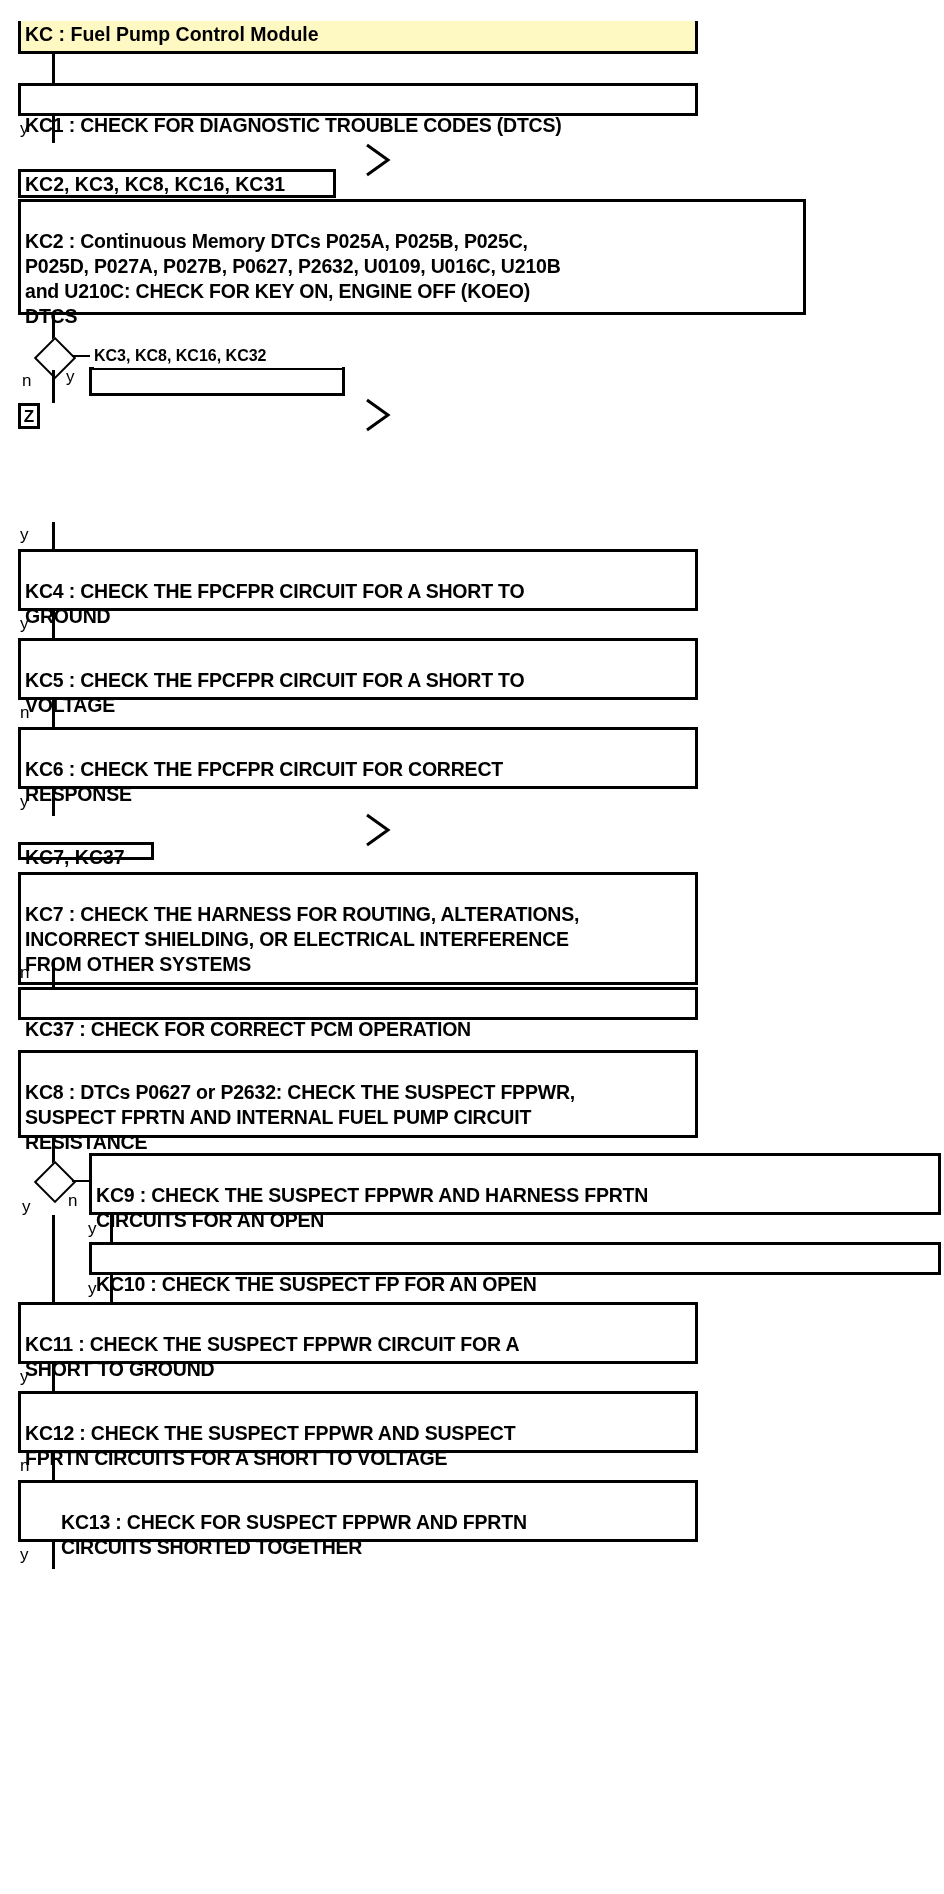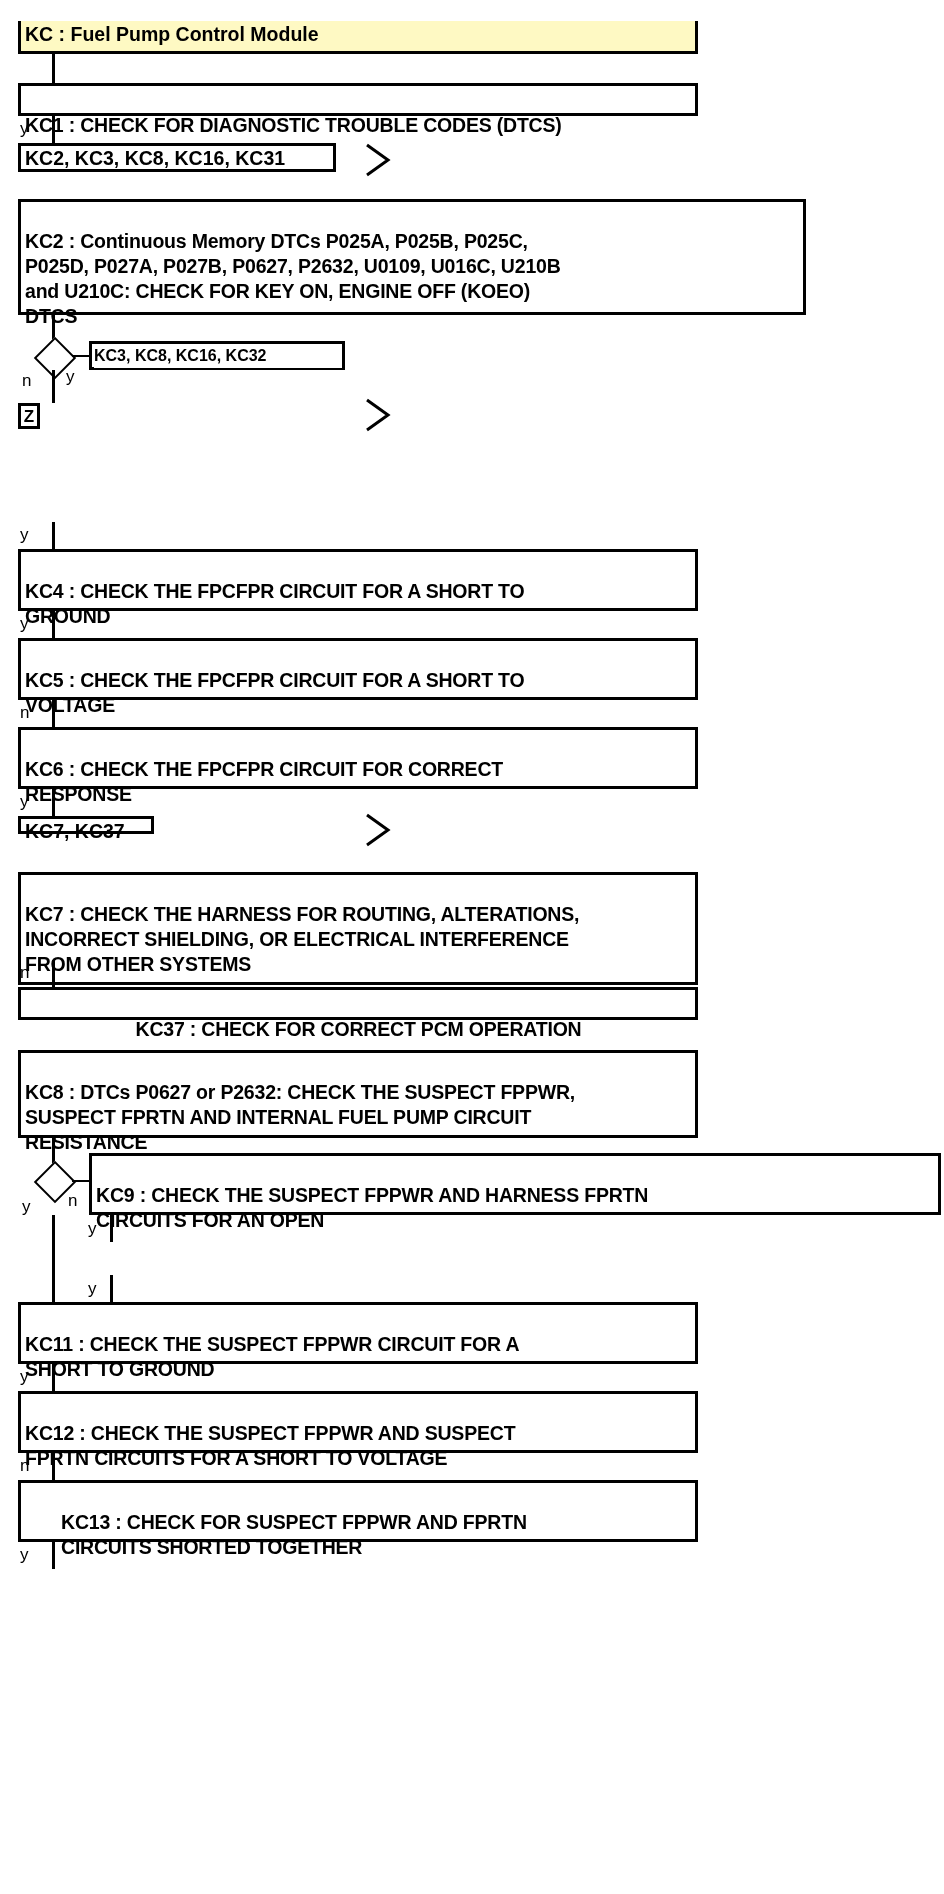--- a/index.html
+++ b/index.html
@@ -51,20 +51,21 @@
   }
 
   
   .ref {
     border: 3px solid #000;
     padding: 0px 3px 1px 4px;
     font-weight: bold;
     font-size: 19.5px;
     line-height: 25px;
     white-space: nowrap;
+    margin-top: 26px;
   }
 
   
   .zbox {
     border: 3px solid #000;
     padding: 0 2px 0 2px;
     font-weight: bold;
     font-size: 17px;
     line-height: 22px;
     text-align: center;
@@ -203,21 +204,21 @@
   </div>
 
   <div class="node step" style="left:18px; top:872px; width:680px; height:113px;">
     <span>KC7 : CHECK THE HARNESS FOR ROUTING, ALTERATIONS,
 INCORRECT SHIELDING, OR ELECTRICAL INTERFERENCE
 FROM OTHER SYSTEMS</span>
   </div>
   <div class="vline" style="left:52px; top:960px; height:27px;"></div>
   <div class="blabel" style="left:20px; top:964px;">n</div>
 
-  <div class="node step" style="left:18px; top:987px; width:680px; height:33px;text-align:center;">
+  <div class="node step" style="left:18px; top:987px; width:680px; height:33px;">
     <span>KC37 : CHECK FOR CORRECT PCM OPERATION</span>
   </div>
 
   <div class="node step" style="left:18px; top:1050px; width:680px; height:88px;">
     <span>KC8 : DTCs P0627 or P2632: CHECK THE SUSPECT FPPWR,
 SUSPECT FPRTN AND INTERNAL FUEL PUMP CIRCUIT
 RESISTANCE</span>
   </div>
 
   <div class="vline" style="left:52px; top:1138px; height:29px;"></div>
@@ -229,20 +230,23 @@
 
   <div class="vline" style="left:52px; top:1215px; height:100px;"></div>
 
   <div class="node step" style="left:89px; top:1153px; width:852px; height:62px;">
     <span>KC9 : CHECK THE SUSPECT FPPWR AND HARNESS FPRTN
 CIRCUITS FOR AN OPEN</span>
   </div>
   <div class="vline" style="left:110px; top:1215px; height:27px;"></div>
   <div class="blabel" style="left:88px; top:1220px;">y</div>
 
+  <div class="node step" style="left:89px; top:1242px; width:852px; height:33px;">
+    <span>KC10 : CHECK THE SUSPECT FP FOR AN OPEN</span>
+  </div>
   <div class="vline" style="left:110px; top:1275px; height:27px;"></div>
   <div class="blabel" style="left:88px; top:1280px;">y</div>
 
   <div class="node step" style="left:18px; top:1302px; width:680px; height:62px;">
     <span>KC11 : CHECK THE SUSPECT FPPWR CIRCUIT FOR A
 SHORT TO GROUND</span>
   </div>
   <div class="vline" style="left:52px; top:1364px; height:27px;"></div>
   <div class="blabel" style="left:20px; top:1368px;">y</div>
 

